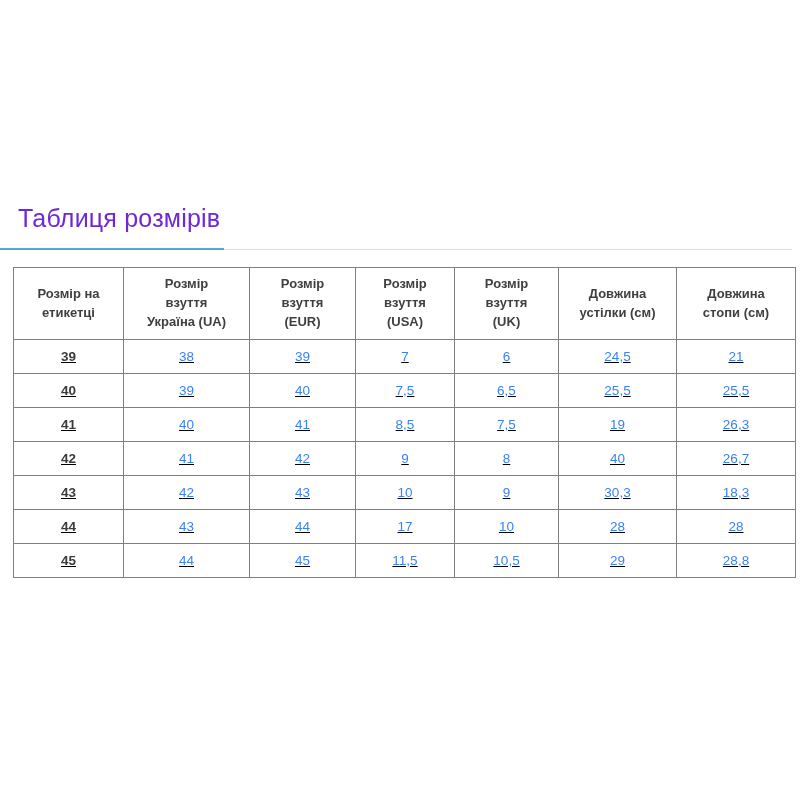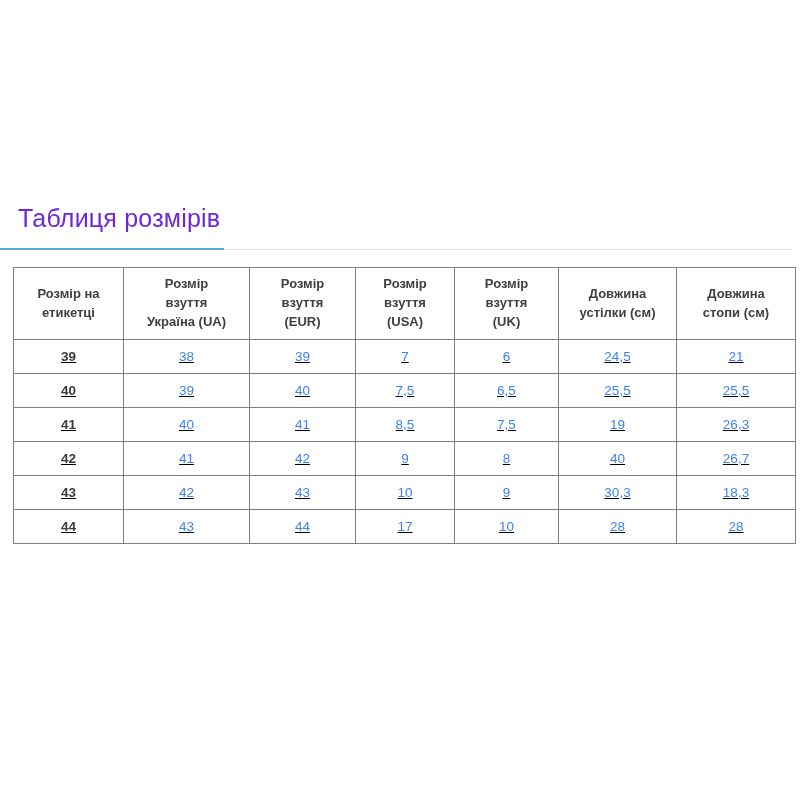--- a/index.html
+++ b/index.html
@@ -161,16 +161,25 @@
         </tr>
         <tr>
           <th>44</th>
           <td>43</td>
           <td>44</td>
           <td>17</td>
           <td>10</td>
           <td>28</td>
           <td>28</td>
         </tr>
+        <tr>
+          <th>45</th>
+          <td>44</td>
+          <td>45</td>
+          <td>11,5</td>
+          <td>10,5</td>
+          <td>29</td>
+          <td>28,8</td>
+        </tr>
       </tbody>
   </table>
 
 </div>
 
 </body></html>

